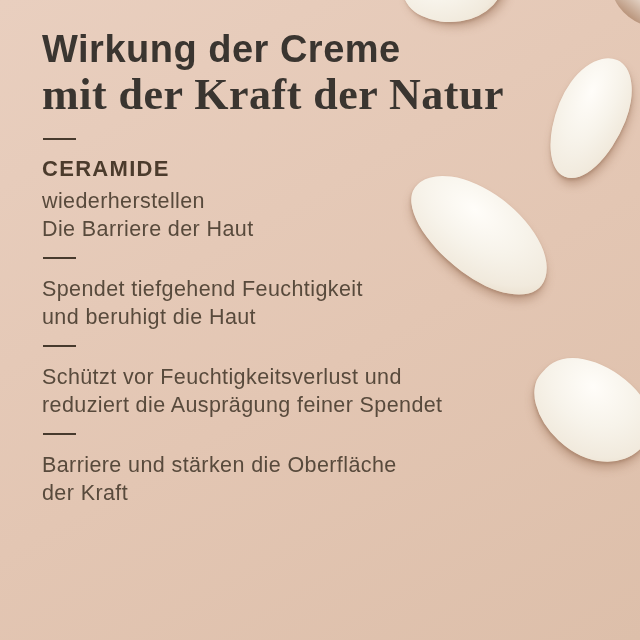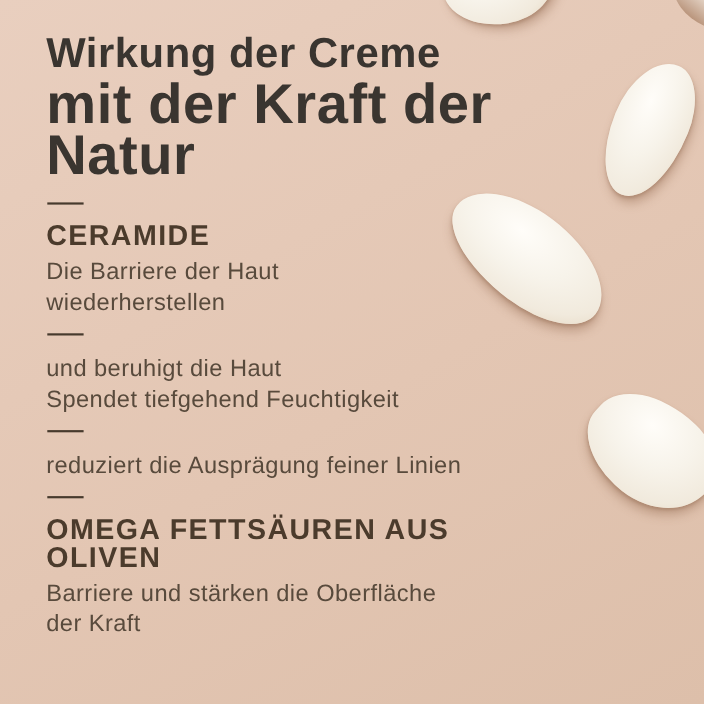--- a/index.html
+++ b/index.html
@@ -67,39 +67,39 @@
     margin: 0;
     font-family: "Liberation Sans", sans-serif;
     font-weight: bold;
     font-size: 38px;
     line-height: 46px;
     letter-spacing: 0.5px;
     color: var(--title-color);
   }
   .title-line2 {
     margin: 0 0 20px 0;
-    font-family: Liberation Sans, sans-serif;
+    font-family: Liberation Serif, serif;
     font-weight: bold;
-    font-size: 51px;
+    font-size: 44px;
     line-height: 46px;
     letter-spacing: 0.5px;
     color: var(--title-color);
   }
   .benefit { margin: 0 0 14px 0; }
   .divider {
     width: 33px;
     height: 0;
     border-top: 2.5px solid var(--divider-color);
     margin: 0 0 16px 1px;
   }
   .benefit h2 {
     margin: 0 0 6px 0;
     font-family: "Liberation Sans", sans-serif;
     font-weight: bold;
-    font-size: 26px;
+    font-size: 22px;
     line-height: 25px;
     letter-spacing: 1.3px;
     color: var(--heading-color);
   }
   .benefit p {
     margin: 0;
     font-size: 21.5px;
     line-height: 28px;
     letter-spacing: 0.4px;
     color: var(--body-color);
@@ -116,34 +116,34 @@
   <div class="smear smear-center"></div>
   <div class="smear smear-lower-right"></div>
 
   <div class="content">
     <h1 class="title-line1">Wirkung der Creme</h1>
     <h1 class="title-line2">mit der Kraft der Natur</h1>
     <div>
         <section class="benefit">
           <div class="divider"></div>
           <h2>CERAMIDE</h2>
+          <p>wiederherstellen</p>
           <p>Die Barriere der Haut</p>
-          <p>wiederherstellen</p>
         </section>
         <section class="benefit">
           <div class="divider"></div>
+          <p>Spendet tiefgehend Feuchtigkeit</p>
           <p>und beruhigt die Haut</p>
-          <p>Spendet tiefgehend Feuchtigkeit</p>
         </section>
         <section class="benefit">
           <div class="divider"></div>
-          <p>reduziert die Ausprägung feiner Linien</p>
+          <p>Schützt vor Feuchtigkeitsverlust und</p>
+          <p>reduziert die Ausprägung feiner Spendet</p>
         </section>
         <section class="benefit">
           <div class="divider"></div>
-          <h2>OMEGA FETTSÄUREN AUS OLIVEN</h2>
           <p>Barriere und stärken die Oberfläche</p>
           <p>der Kraft</p>
         </section>
       </div>
   </div>
 
 </div>
 
 </body></html>

